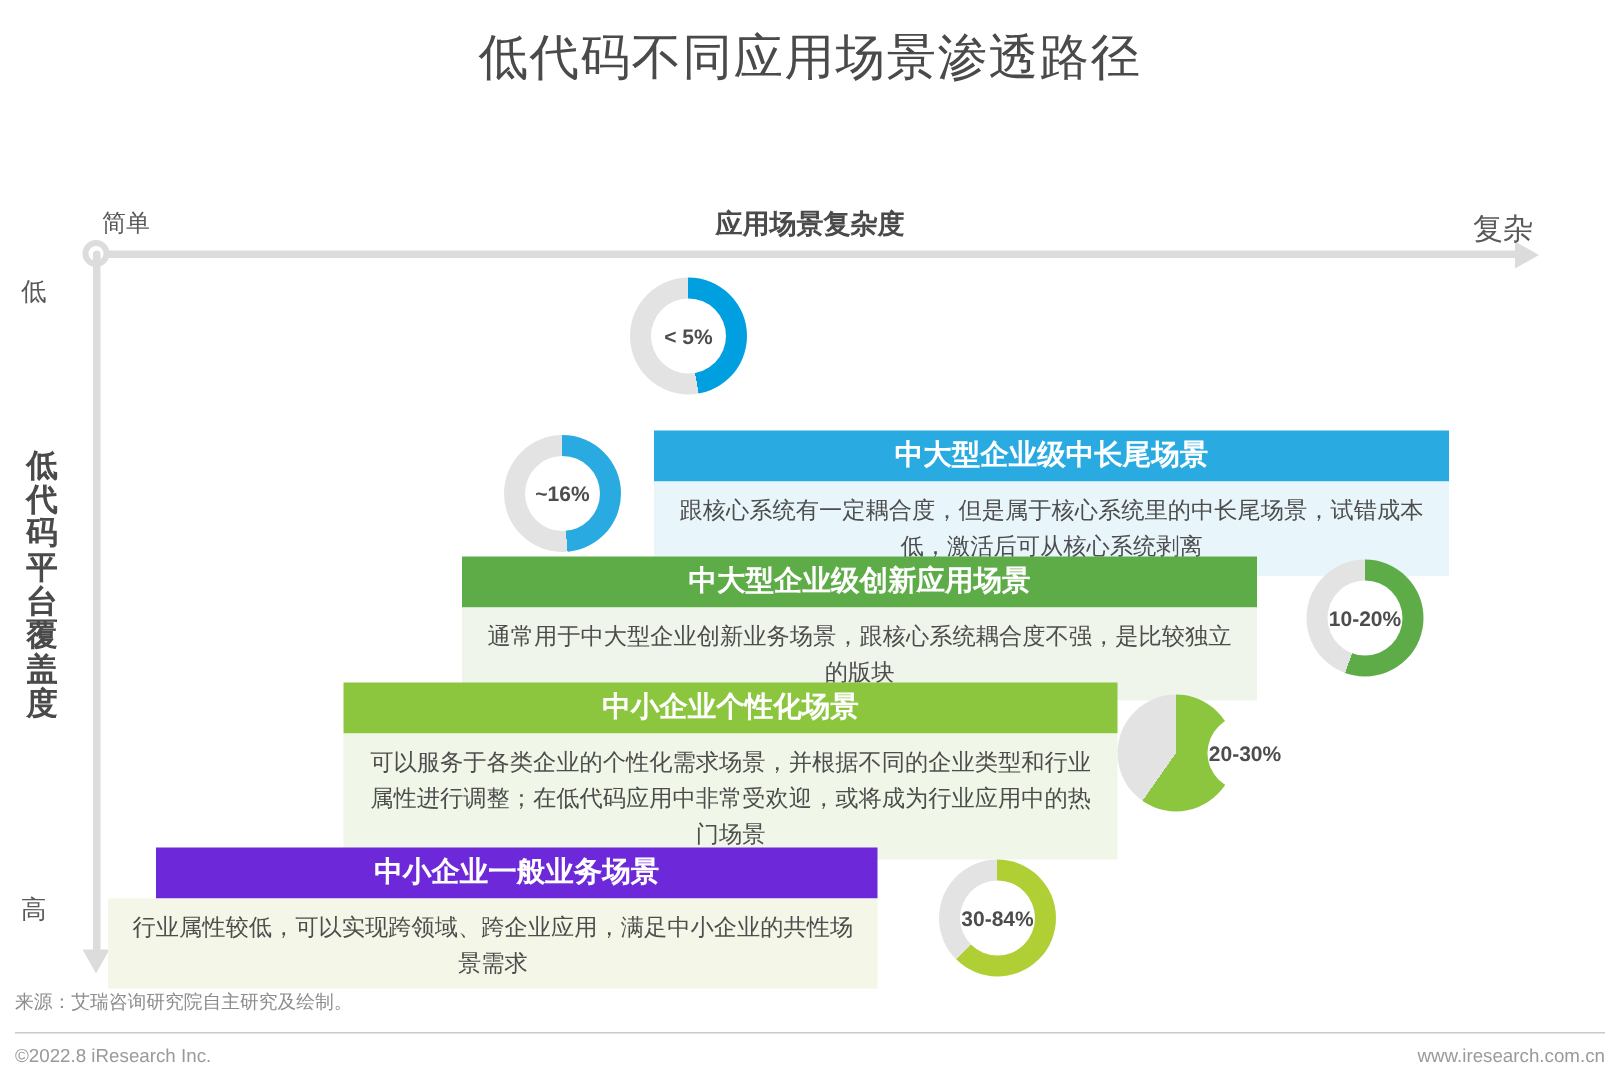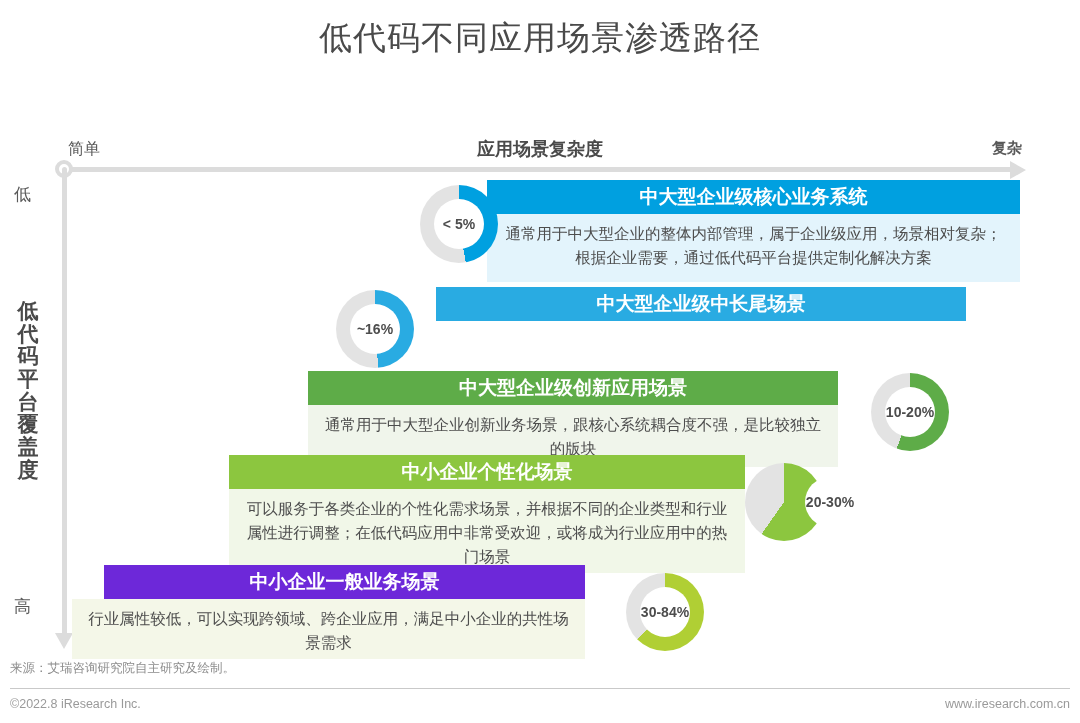--- a/index.html
+++ b/index.html
@@ -83,23 +83,22 @@
     width: 1080px;
     text-align: center;
     font-size: 18px;
     font-weight: bold;
     color: #4a4a4a;
   }
   #x-label-right {
     position: absolute;
     right: 58px;
     top: 139px;
-    font-size: 15px;
-    color: #595959;
-    font-weight: bold;
+    font-size: 20px;
+    color: #595959;
   }
 
   
   #y-axis-line {
     position: absolute;
     left: 62px;
     top: 167px;
     width: 5px;
     height: 468px;
     background: #dcdcdc;
@@ -232,33 +231,30 @@
   <div id="x-label-left">简单</div>
   <div id="x-label-center">应用场景复杂度</div>
   <div id="x-label-right">复杂</div>
 
   <div id="y-axis-line"></div>
   <div id="y-axis-arrow"></div>
   <div id="y-label-top">低</div>
   <div id="y-label-main">低代码平台覆盖度</div>
   <div id="y-label-bottom">高</div>
 
-  <div class="row-card" style="left:487px; top:180px; width:533px;">
-    <div class="card-header" style="background:#00A0E0;">中大型企业级核心业务系统</div>
-    <div class="card-body" style="background:#E3F4FC; height:68px;">通常用于中大型企业的整体内部管理，属于企业级应用，场景相对复杂；根据企业需要，通过低代码平台提供定制化解决方案</div>
-  </div>
   <div class="donut" style="left:420px; top:185px; width:78px; height:78px;
               background: conic-gradient(from 0deg, #00A0E0 0deg 170deg, #E3E3E3 170deg 360deg);">
     <div class="donut-hole" style="width:50px; height:50px;">
       <span class="donut-label">&lt; 5%</span>
     </div>
   </div>
 
   <div class="row-card" style="left:425px; top:287px; width:530px;padding-left:11px;">
     <div class="card-header" style="background:#29ABE2;">中大型企业级中长尾场景</div>
+    <div class="card-body" style="background:#E8F6FC; height:63px;">跟核心系统有一定耦合度，但是属于核心系统里的中长尾场景，试错成本低，激活后可从核心系统剥离</div>
   </div>
   <div class="donut" style="left:336px; top:290px; width:78px; height:78px;
               background: conic-gradient(from 0deg, #29ABE2 0deg 175deg, #E3E3E3 175deg 360deg);">
     <div class="donut-hole" style="width:50px; height:50px;">
       <span class="donut-label">~16%</span>
     </div>
   </div>
 
   <div class="row-card" style="left:308px; top:371px; width:530px;">
     <div class="card-header" style="background:#5EAC48;">中大型企业级创新应用场景</div>

